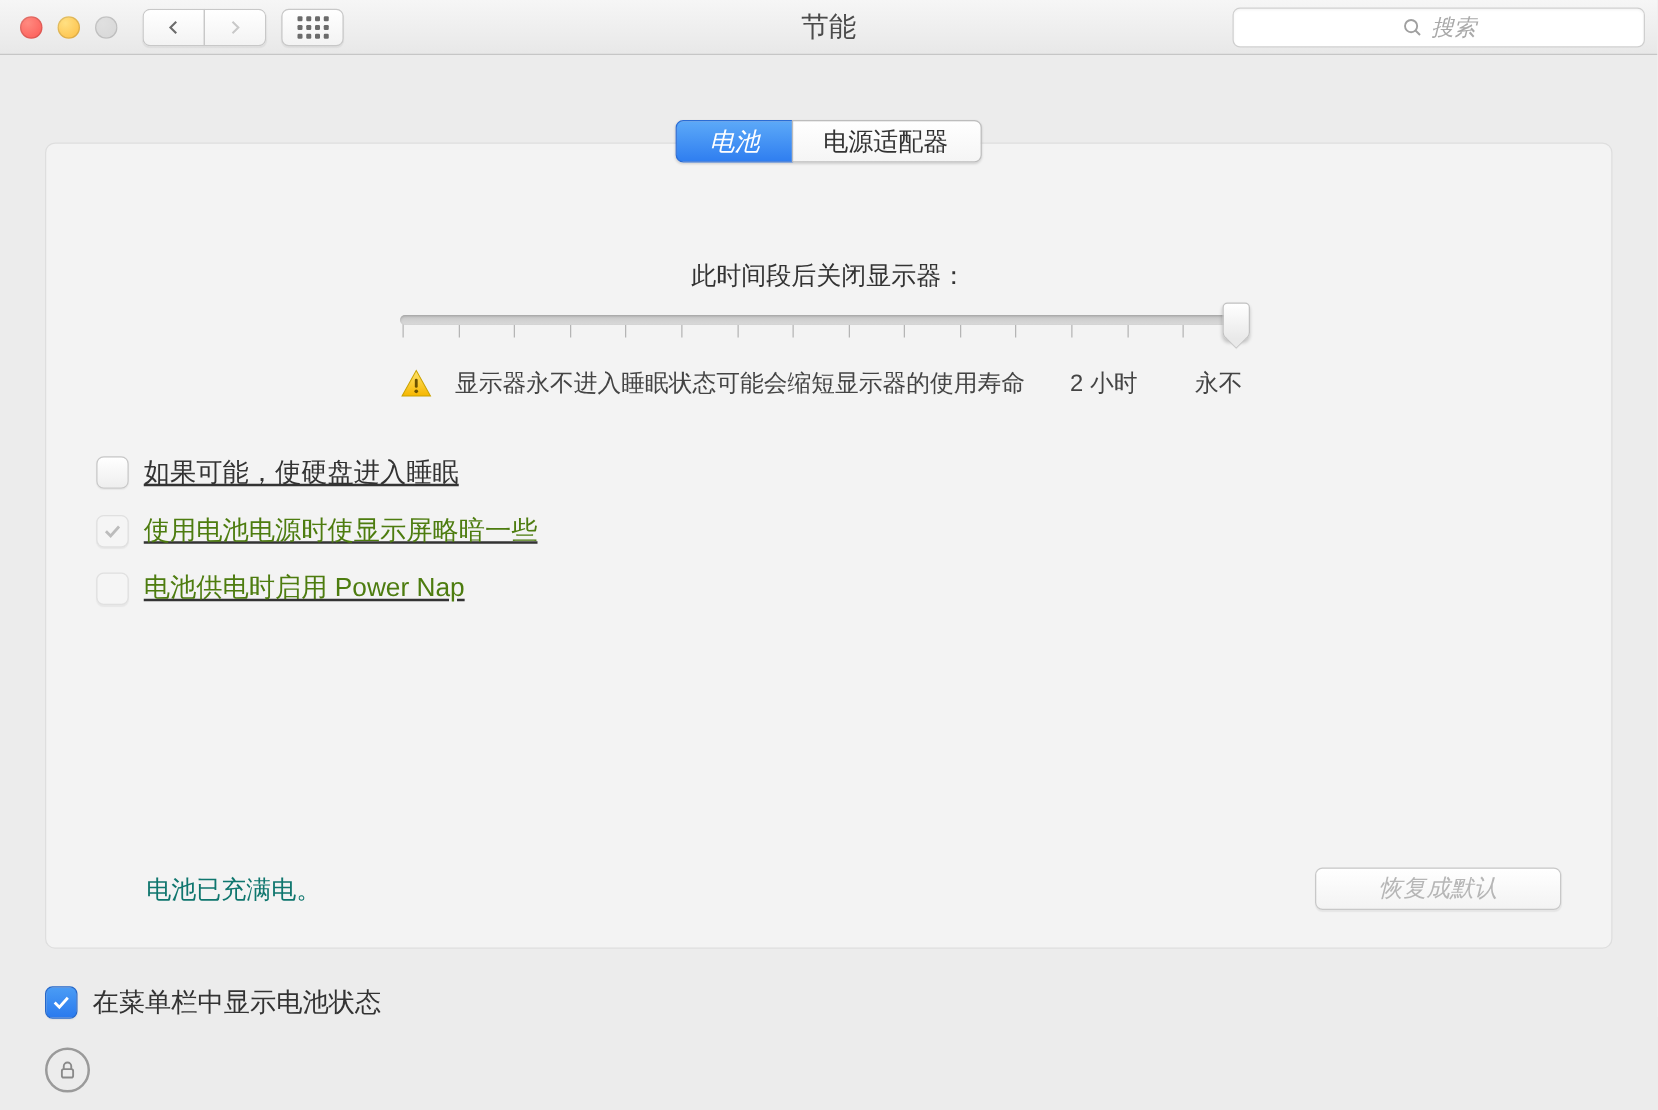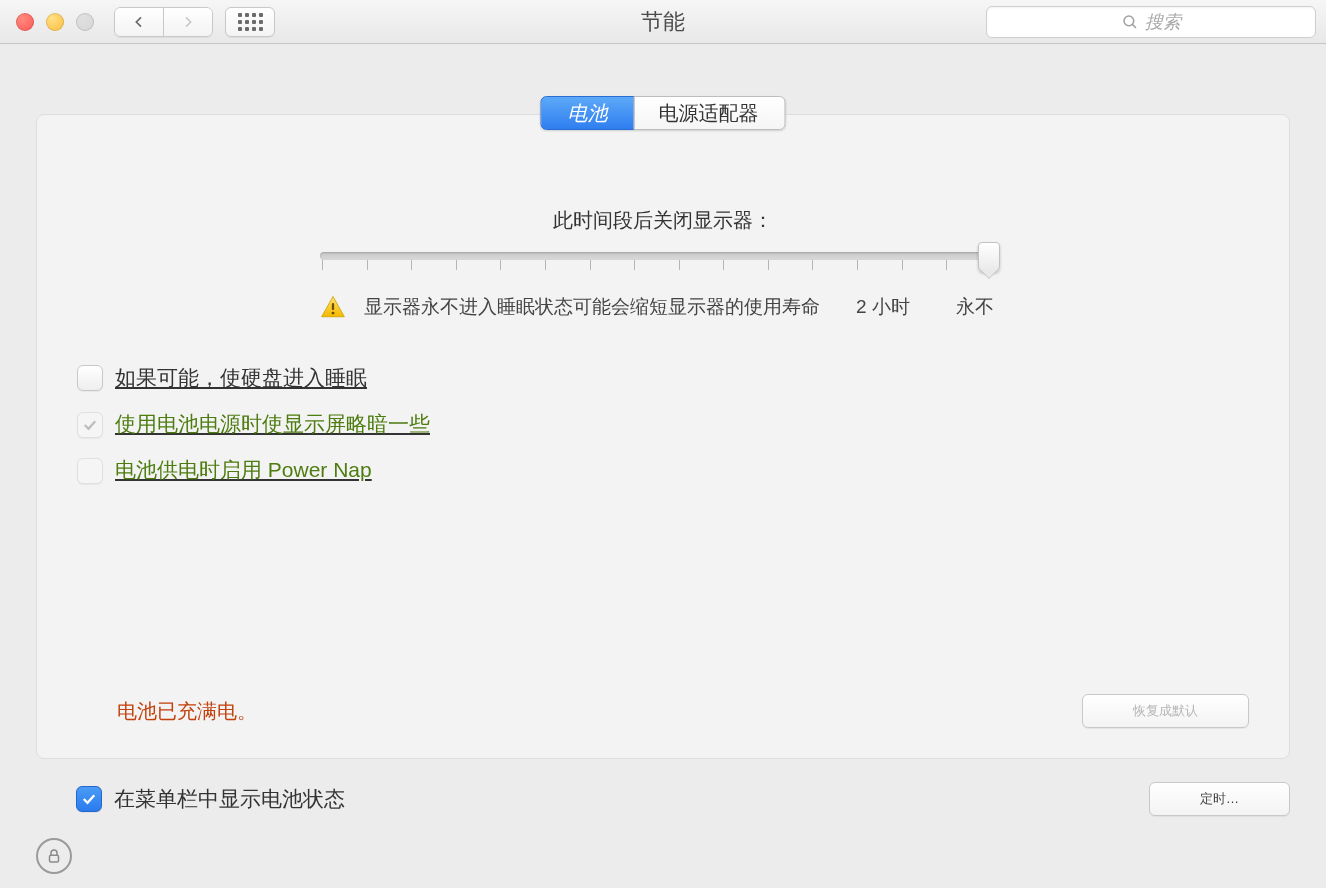--- a/index.html
+++ b/index.html
@@ -164,37 +164,37 @@
   .chk-box.checked-blue {
     background: linear-gradient(#4a9cf5,#2a7aee);
     border-color:#2467c9;
   }
   .chk-box svg { width:18px; height:18px; stroke:#fff; stroke-width:3; fill:none;}
 
   .card-footer {
     position:absolute; left:40px; right:40px; bottom:30px;
     display:flex; align-items:center; justify-content:space-between;
   }
-  .status-text { font-size:20px; color:#c2410c; margin-left:40px;}
+  .status-text { font-size:20px; color:#0f766e; margin-left:40px;}
   .btn {
     height:34px;
     padding: 0 50px;
     background: linear-gradient(#ffffff,#f3f3f3);
     border:1px solid #c8c8c8; border-radius:6px;
-    font-size:13px; color:#444;
+    font-size:19px; color:#444;
     box-shadow: 0 1px 1px rgba(0,0,0,.06);
-    display:flex; align-items:center;
+    display:flex; align-items:center;font-style:italic;
   }
   .btn.disabled { color:#b6b6b6;}
 
   .footer-row {
     position:absolute; left:36px; right:36px; bottom:58px;
     display:flex; align-items:center; justify-content:space-between;
   }
-  .footer-row .left { display:flex; align-items:center; gap:12px; font-size:21px;margin-left:40px;}
+  .footer-row .left { display:flex; align-items:center; gap:12px; font-size:21px;}
 
   .lock-btn {
     position:absolute; left:36px; bottom:0;
     width:36px;height:36px;border:2px solid #9a9a9a;border-radius:50%;
     display:flex;align-items:center;justify-content:center;
   }
   .lock-btn svg{width:18px;height:18px;stroke:#8a8a8a;stroke-width:2;fill:none;}
 </style>
 </head>
 <body>
@@ -332,21 +332,20 @@
 
   <div class="footer-row">
     <div class="left">
       <div class="chk-box checked-blue">
         <svg viewBox="0 0 24 24">
             <polyline points="5 12 10 17 19 7"></polyline>
           </svg>
       </div>
       <span>在菜单栏中显示电池状态</span>
     </div>
-    <div class="btn">定时…</div>
   </div>
 
   <div class="lock-btn">
     <svg viewBox="0 0 24 24">
       <rect x="6" y="11" width="12" height="9" rx="2"></rect>
       <path d="M8 11 V8 a4 4 0 0 1 8 0 v3"></path>
     </svg>
   </div>
 
 </div>

